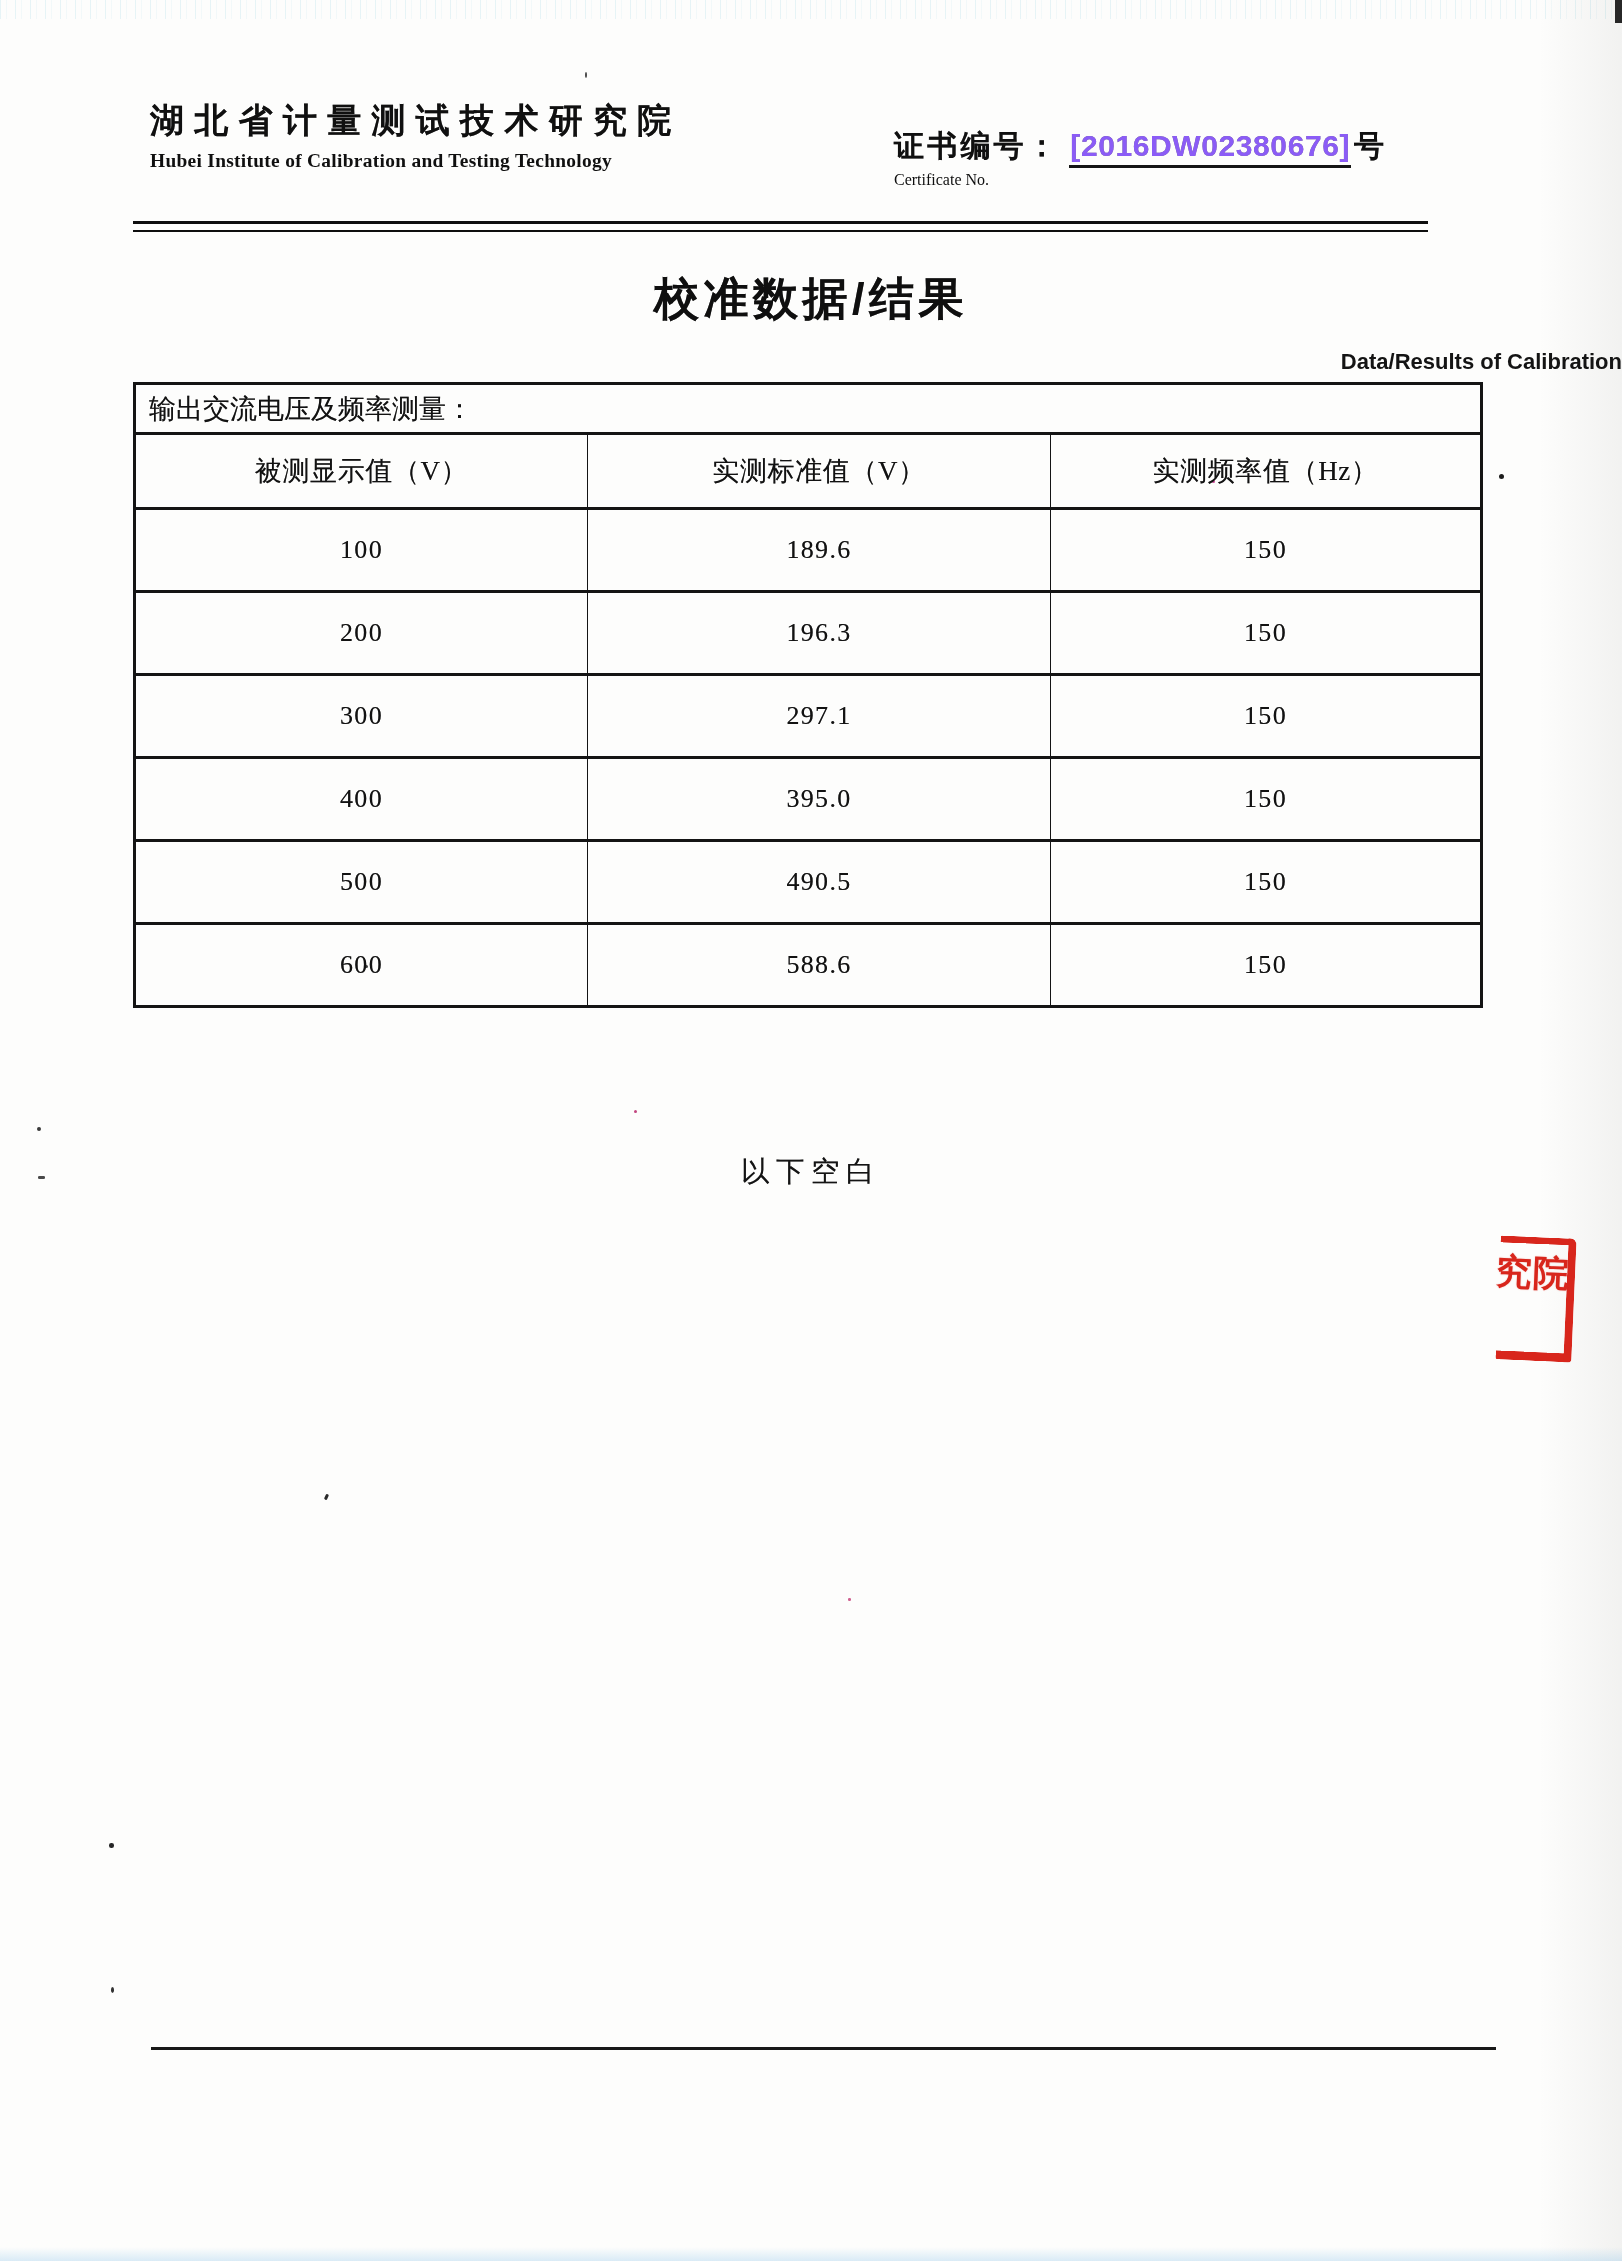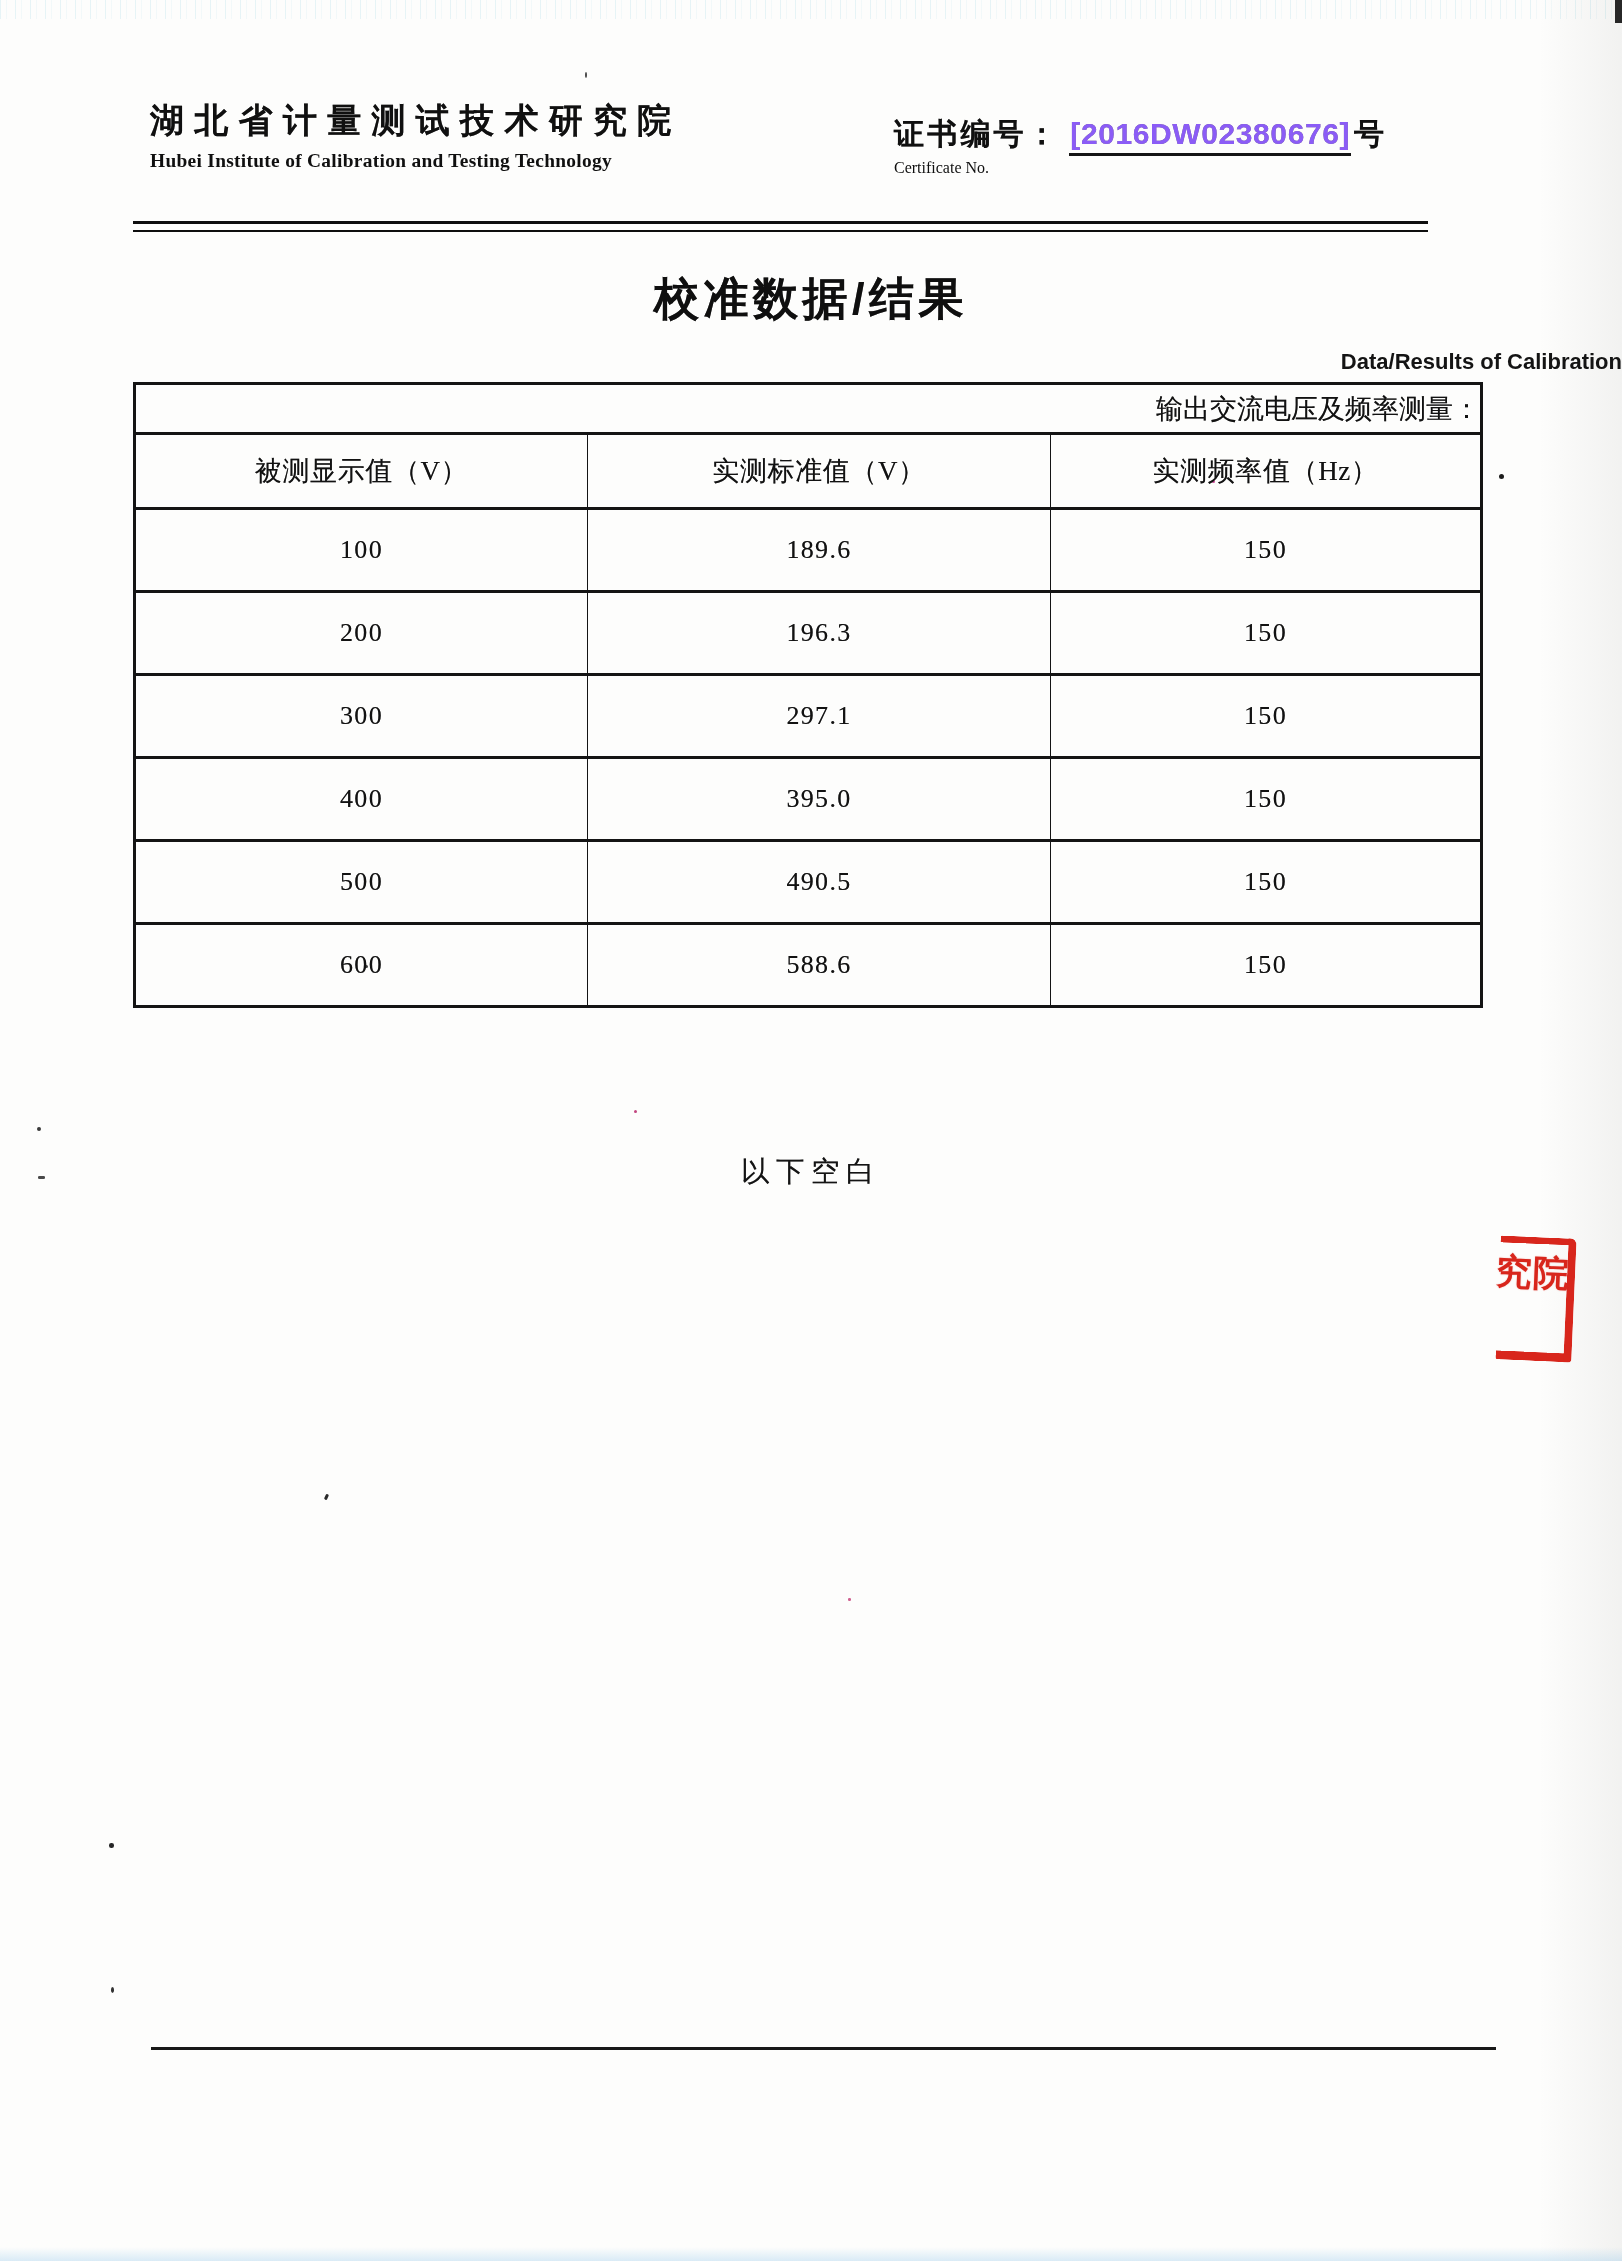--- a/index.html
+++ b/index.html
@@ -40,20 +40,21 @@
   .institute-en{
     font-family:"Liberation Serif", serif;font-weight:bold;
     font-size:19.4px;margin-top:5.8px;letter-spacing:0.3px;color:#101010;
   }
   .header-right{position:absolute;left:894px;top:114px;}
   .cert-line{display:flex;align-items:baseline;white-space:nowrap;}
   .cert-label-cn{
     font-family:"Liberation Sans", sans-serif;font-weight:bold;
     font-size:30px;letter-spacing:3.2px;color:#101010;
     text-shadow:0 0 0.6px rgba(0,0,0,.55);
+    margin-top:12px;
   }
   .cert-number{
     font-family:"Liberation Sans", sans-serif;font-weight:bold;
     font-size:30px;letter-spacing:0.6px;color:#8b5cf6;
     border-bottom:3.2px solid #151515;padding:0 1.3px 1.9px 1.3px;margin-left:9px;
     text-shadow:0 0 0.6px rgba(0,0,0,.55);
   }
   .cert-suffix{
     font-family:"Liberation Sans", sans-serif;font-weight:bold;
     font-size:30px;color:#101010;margin-left:2.6px;
@@ -86,21 +87,21 @@
     border-collapse:collapse;table-layout:fixed;
     font-family:"Liberation Serif", serif;font-size:26px;color:#121212;
     text-shadow:0 0 0.6px rgba(0,0,0,.5);
   }
   .cal-table{border:3.9px solid #141414;}
   .cal-table th,.cal-table td{
     border-left:1.9px solid #141414;border-right:1.9px solid #141414;
     border-top:3.2px solid #141414;border-bottom:3.2px solid #141414;
     text-align:center;vertical-align:middle;padding:0;
   }
-  .section-row td{height:47px;text-align:right;padding-left:13px;font-size:27px;}
+  .section-row td{height:47px;text-align:left;padding-left:13px;font-size:27px;}
   .head-row th{height:72px;font-weight:normal;font-size:27px;letter-spacing:0.6px;}
   .data-row td{height:80px;font-size:26px;letter-spacing:1.3px;}
   .unc-row td{height:67px;font-size:26px;}
   .unc-label{text-align:left !important;padding-left:13px !important;}
   .u-symbol{font-style:italic;font-family:"Liberation Serif", serif;padding-left:5.2px;}
   .u-sub{font-size:15.5px;}
   .k-symbol{font-style:italic;}
   
   .blank-note{
     position:absolute;left:0;top:1153px;width:100%;text-align:center;

